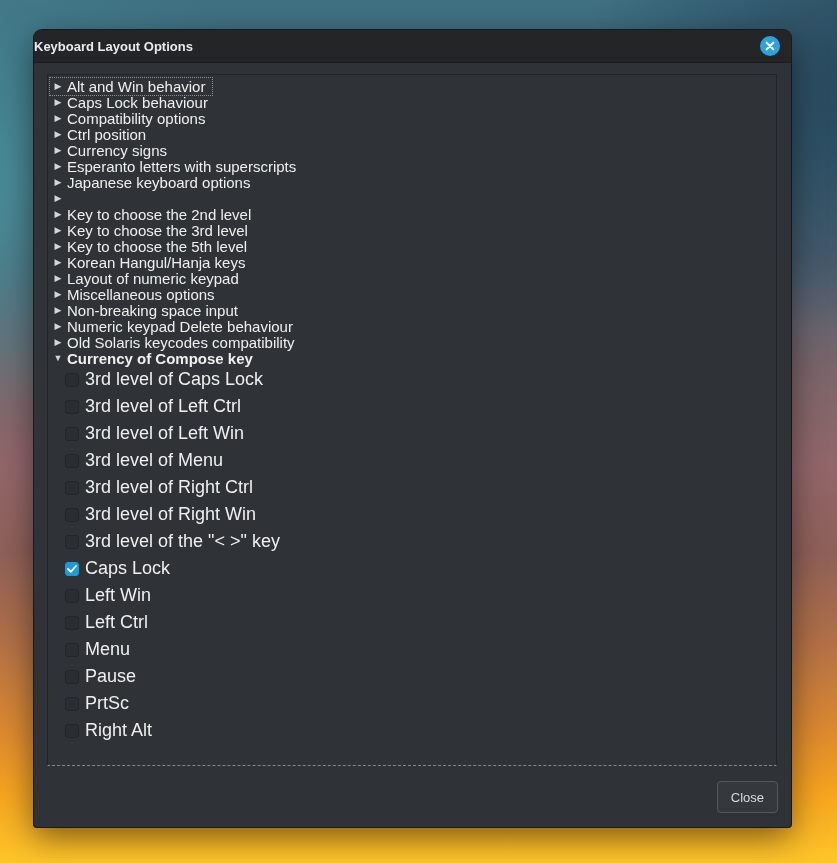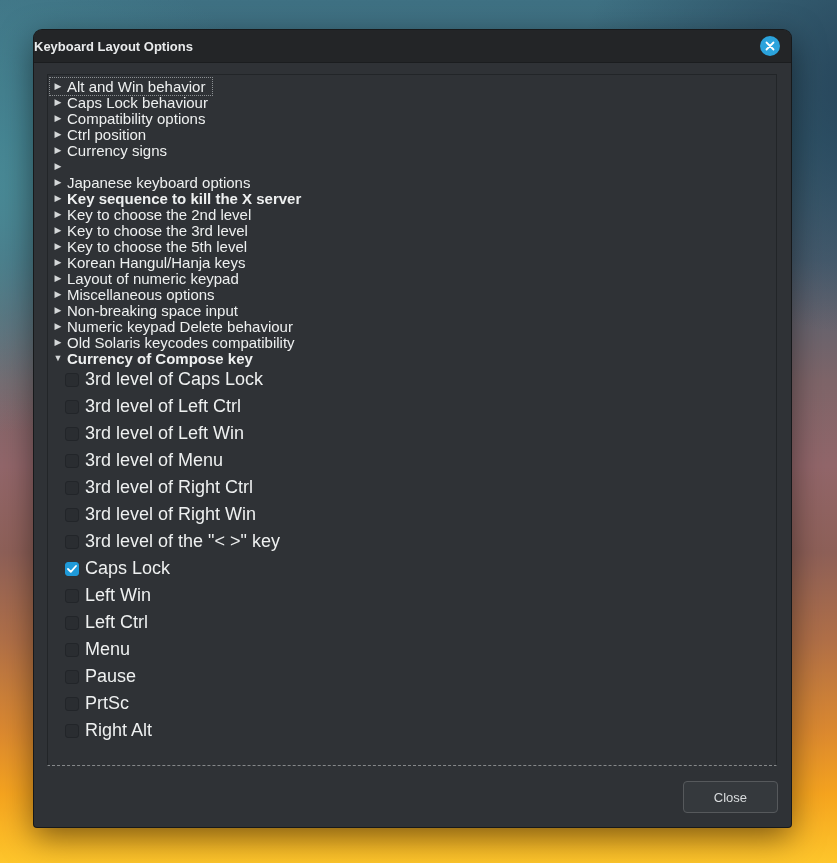--- a/index.html
+++ b/index.html
@@ -46,21 +46,21 @@
   .crow{height:27px;display:flex;align-items:center;padding-left:17px;}
   .cb{
     width:14px;height:14px;box-sizing:border-box;flex:none;
     background:#2a2d31;border:1px solid #222529;border-radius:3px;
     margin-right:6px;display:flex;align-items:center;justify-content:center;
   }
   .cb.checked{background:#1f9ad9;border-color:#1f9ad9;}
   .clabel{font-size:18px;color:#eef0f0;white-space:nowrap;}
   .actions{position:absolute;right:13px;bottom:14px;}
   .btn{
-    height:32px;padding:0 30px;font-size:13px;color:#d9dcde;
+    height:32px;padding:0 13px;font-size:13px;color:#d9dcde;
     background:#35393d;border:1px solid #56595c;border-radius:4px;
     font-family:inherit;cursor:pointer;text-align:center;
   }
 </style>
 </head>
 <body>
 
 <div>
   <div class="dialog">
     <div class="titlebar">
@@ -98,32 +98,32 @@
         </div>
         <div class="trow">
           <span class="rowline">
             <span class="arrow">▶</span>
             <span class="tlabel">Currency signs</span>
           </span>
         </div>
         <div class="trow">
           <span class="rowline">
             <span class="arrow">▶</span>
+            <span class="tlabel">Esperanto letters with superscripts</span>
           </span>
         </div>
         <div class="trow">
           <span class="rowline">
             <span class="arrow">▶</span>
             <span class="tlabel">Japanese keyboard options</span>
           </span>
         </div>
         <div class="trow">
           <span class="rowline">
             <span class="arrow">▶</span>
-            <span class="tlabel bold">Key sequence to kill the X server</span>
           </span>
         </div>
         <div class="trow">
           <span class="rowline">
             <span class="arrow">▶</span>
             <span class="tlabel">Key to choose the 2nd level</span>
           </span>
         </div>
         <div class="trow">
           <span class="rowline">

